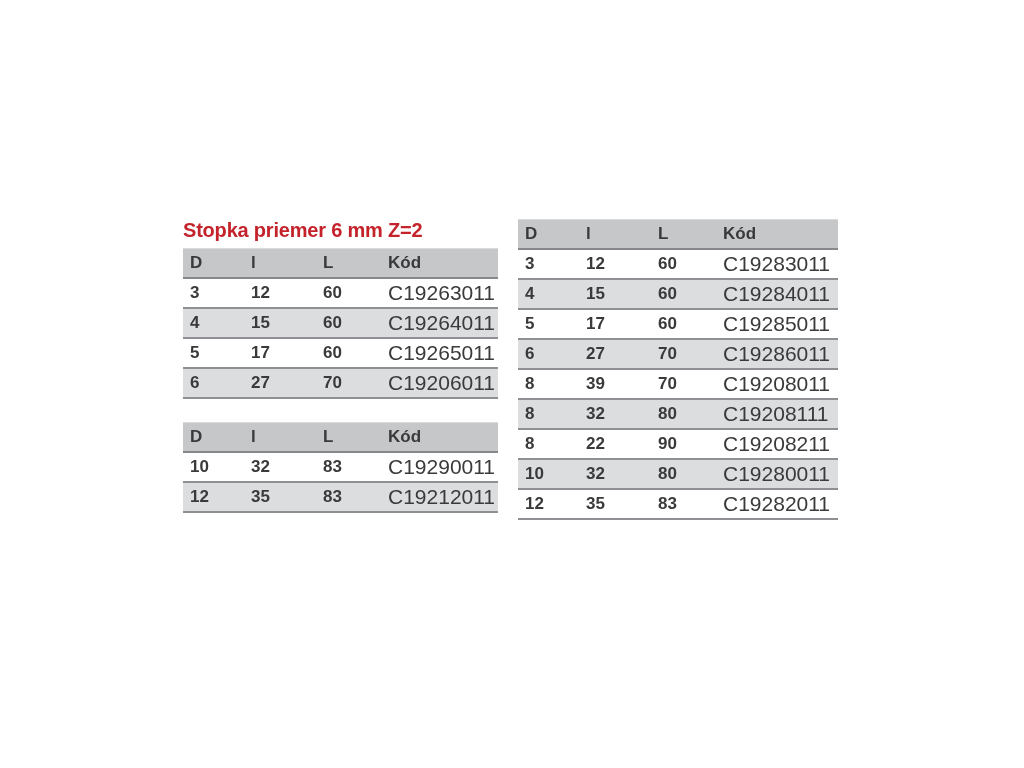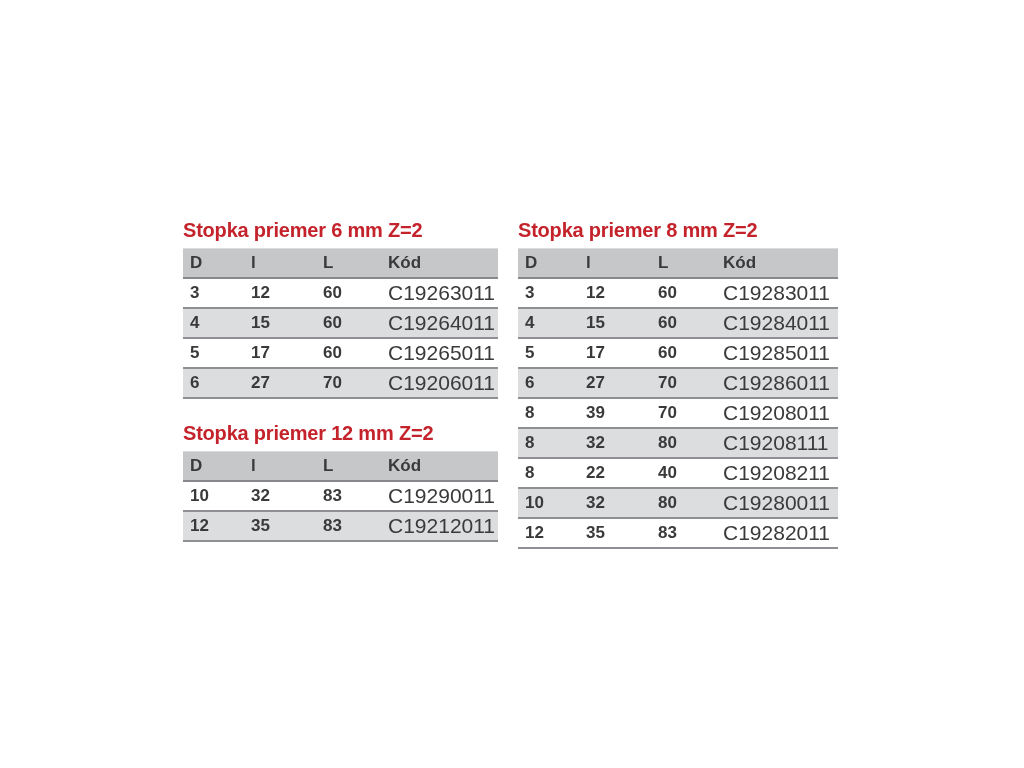--- a/index.html
+++ b/index.html
@@ -117,21 +117,20 @@
               <td class="num">6</td>
               <td class="num">27</td>
               <td class="num">70</td>
               <td class="code">C19206011</td>
             </tr>
           </tbody>
         </table>
     </div>
 
     <div class="table-block">
-      <h2 class="table-title">Stopka priemer 12 mm Z=2</h2>
       <table class="dim-table">
           <colgroup>
             <col class="c1">
             <col class="c2">
             <col class="c3">
             <col class="c4">
           </colgroup>
           <thead>
             <tr>
               <th>D</th>
@@ -153,21 +152,20 @@
               <td class="num">83</td>
               <td class="code">C19212011</td>
             </tr>
           </tbody>
         </table>
     </div>
   </div>
 
   <div class="col col-right">
     <div class="table-block">
-      <h2 class="table-title">Stopka priemer 8 mm Z=2</h2>
       <table class="dim-table">
           <colgroup>
             <col class="c1">
             <col class="c2">
             <col class="c3">
             <col class="c4">
           </colgroup>
           <thead>
             <tr>
               <th>D</th>
@@ -209,21 +207,21 @@
             </tr>
             <tr>
               <td class="num">8</td>
               <td class="num">32</td>
               <td class="num">80</td>
               <td class="code">C19208111</td>
             </tr>
             <tr>
               <td class="num">8</td>
               <td class="num">22</td>
-              <td class="num">40</td>
+              <td class="num">90</td>
               <td class="code">C19208211</td>
             </tr>
             <tr>
               <td class="num">10</td>
               <td class="num">32</td>
               <td class="num">80</td>
               <td class="code">C19280011</td>
             </tr>
             <tr>
               <td class="num">12</td>

